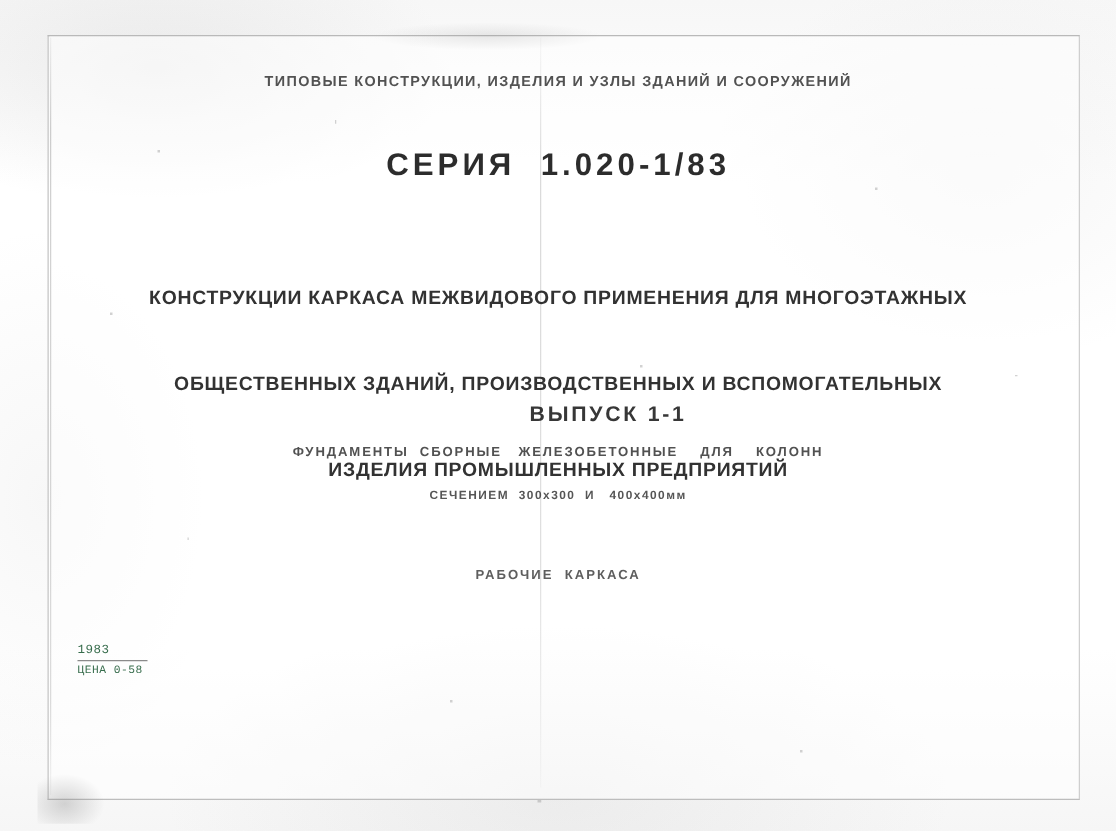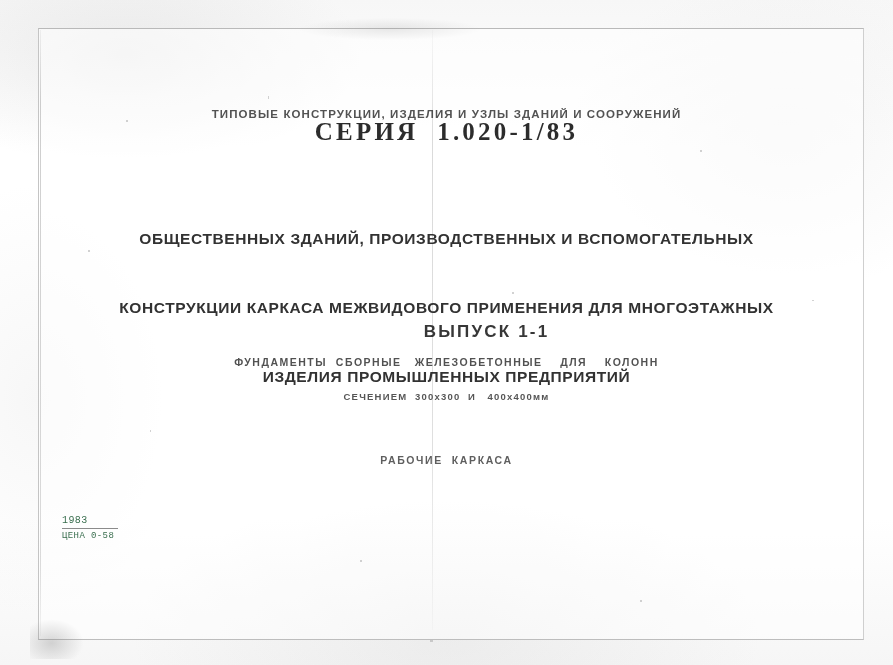--- a/index.html
+++ b/index.html
@@ -89,31 +89,29 @@
     font-family: "Liberation Sans", sans-serif;
   }
 
   #series-subtitle {
     top: 60px;
     font-size: 11.5px;
     letter-spacing: 1.1px;
     color: #444;
     font-weight: 600;
     opacity: 0.92;
-    margin-top: 48px;
   }
 
   #series-number {
     top: 118px;
     font-size: 25px;
     letter-spacing: 3.2px;
     font-weight: 700;
     color: #1f1f1f;
     opacity: 0.94;
-    font-family: Liberation Serif, serif;
   }
 
   #main-title {
     top: 181px;
     font-size: 15.5px;
     line-height: 23px;
     letter-spacing: 0.6px;
     font-weight: 600;
     color: #232323;
     opacity: 0.93;
@@ -229,22 +227,22 @@
   <div class="speck" style="left:360px;top:560px;width:2px;height:2px;"></div>
   <div class="speck" style="left:640px;top:600px;width:2px;height:2px;"></div>
   <div class="speck" style="left:88px;top:250px;width:2px;height:2px;"></div>
   <div class="speck" style="left:430px;top:640px;width:3px;height:2px;"></div>
 
   <div class="txt" id="series-subtitle">ТИПОВЫЕ КОНСТРУКЦИИ, ИЗДЕЛИЯ И УЗЛЫ ЗДАНИЙ И СООРУЖЕНИЙ</div>
 
   <div class="txt" id="series-number">СЕРИЯ  1.020-1/83</div>
 
   <div class="txt" id="main-title">
+    <span class="line">КОНСТРУКЦИИ КАРКАСА МЕЖВИДОВОГО ПРИМЕНЕНИЯ ДЛЯ МНОГОЭТАЖНЫХ</span>
     <span class="line">ОБЩЕСТВЕННЫХ ЗДАНИЙ, ПРОИЗВОДСТВЕННЫХ И ВСПОМОГАТЕЛЬНЫХ</span>
-    <span class="line">КОНСТРУКЦИИ КАРКАСА МЕЖВИДОВОГО ПРИМЕНЕНИЯ ДЛЯ МНОГОЭТАЖНЫХ</span>
     <span class="line">ИЗДЕЛИЯ ПРОМЫШЛЕННЫХ ПРЕДПРИЯТИЙ</span>
   </div>
 
   <div class="txt" id="issue-label">ВЫПУСК 1-1</div>
 
   <div class="txt" id="issue-desc-1">ФУНДАМЕНТЫ  СБОРНЫЕ   ЖЕЛЕЗОБЕТОННЫЕ    ДЛЯ    КОЛОНН</div>
 
   <div class="txt" id="issue-desc-2">СЕЧЕНИЕМ  300х300  И   400х400мм</div>
 
   <div class="txt" id="doc-type">РАБОЧИЕ  КАРКАСА</div>

